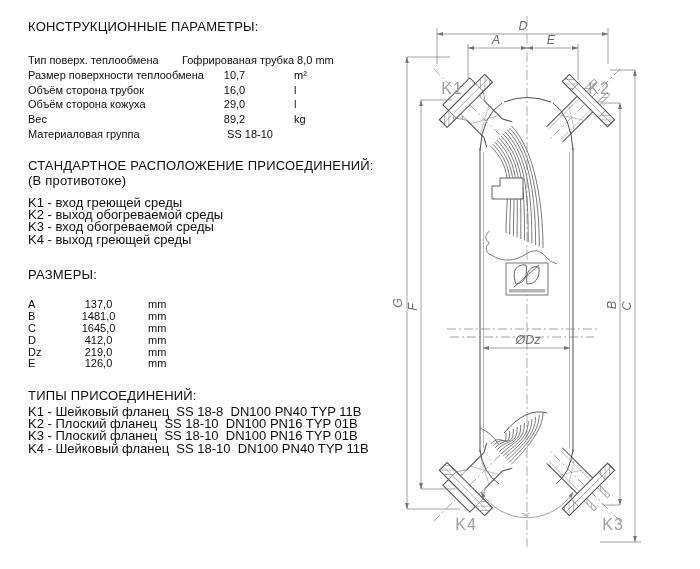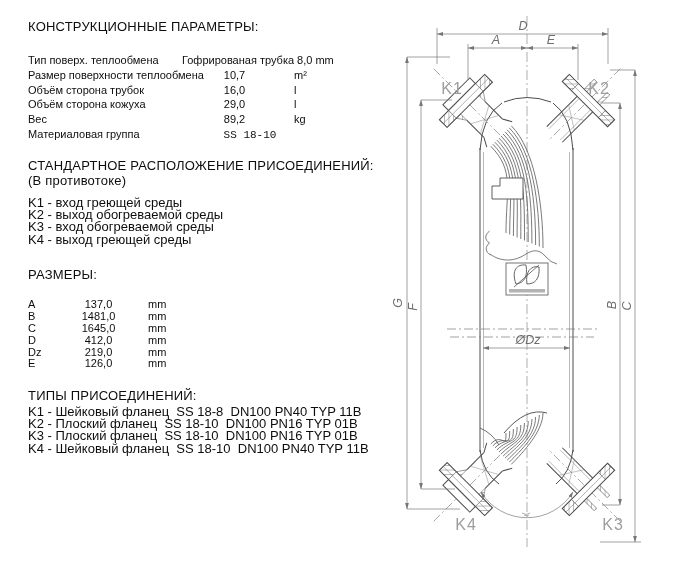--- a/index.html
+++ b/index.html
@@ -5,21 +5,21 @@
   html,body{margin:0;padding:0;background:#fff;}
   .page{position:relative;width:700px;height:569px;background:#ffffff;overflow:hidden;
         font-family:"Liberation Sans",sans-serif;color:#0d0d0d;}
   .sec{position:absolute;left:28px;}
   h2.title{font-size:13px;font-weight:normal;margin:0;letter-spacing:.2px;white-space:pre;}
   .rows{position:absolute;left:28px;}
   .prow{display:flex;align-items:baseline;height:14.8px;font-size:11px;white-space:pre;}
   .plabel{width:177px;}
   .plabel.wide{width:154px;}
   .pval{width:59px;text-align:center;}
-  .pval.w90{width:90px;font-family:Liberation Mono, monospace;}
+  .pval.w90{width:90px;}
   .pval.free{width:auto;text-align:left;}
   .punit{margin-left:30px;}
   .klist .kitem{height:12.2px;font-size:13px;white-space:pre;}
   .dim-row{display:flex;align-items:baseline;height:11.9px;font-size:11px;}
   .dname{width:34px;}
   .dval{width:73px;text-align:center;}
   .dunit{margin-left:13px;}
   svg.drawing{position:absolute;left:0;top:0;}
   svg text{font-family:"Liberation Sans",sans-serif;}
   .dimtxt{font-style:italic;fill:#6e6e6e;font-size:12.5px;}

